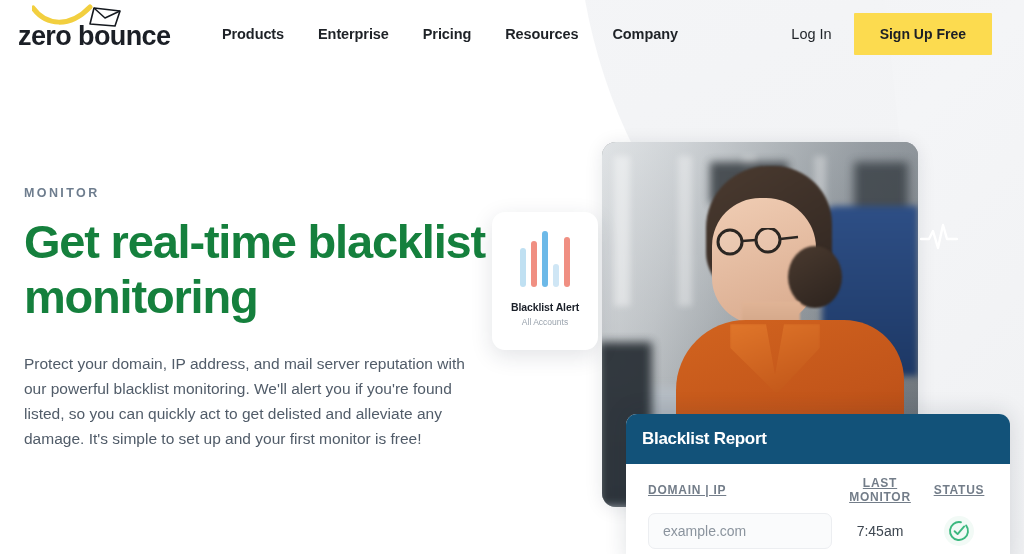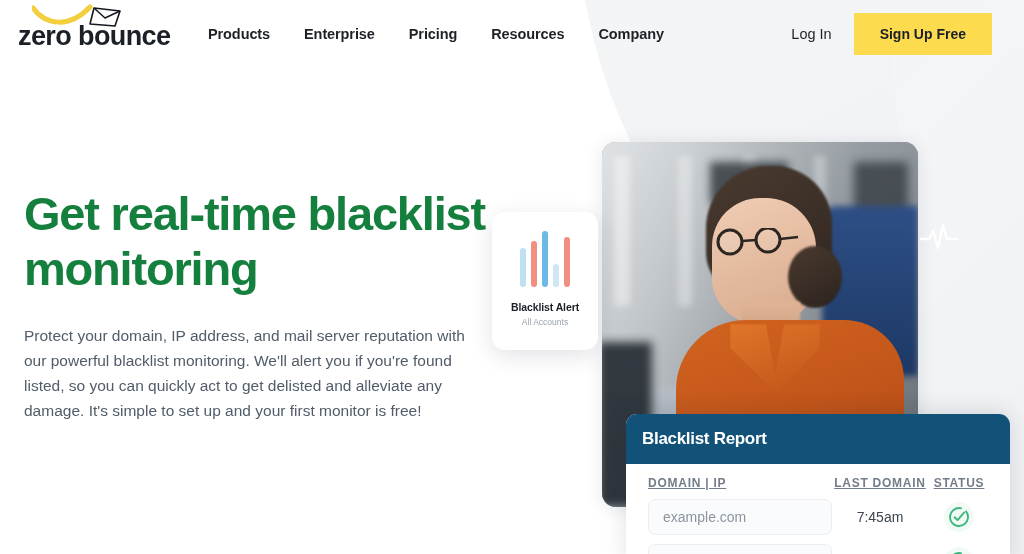--- a/index.html
+++ b/index.html
@@ -43,21 +43,21 @@
   }
   .logo-text {
     position: absolute; left: 0; top: 17px;
     font-size: 27px; font-weight: 700; letter-spacing: -0.6px;
     color: #1b1f26; white-space: nowrap;
   }
   .logo-swoosh { position: absolute; left: 14px; top: 0px; }
   .logo-envelope { position: absolute; left: 70px; top: 0px; }
 
   .nav {
-    position: absolute; left: 208px; top: 0;
+    position: absolute; left: 222px; top: 0;
     height: 68px; display: flex; align-items: center; gap: 34px;
   }
   .nav-item {
     font-size: 14.5px; font-weight: 700; color: #1e2227;
     letter-spacing: -0.1px; cursor: pointer; white-space: nowrap;
   }
   .header-right {
     position: absolute; right: 32px; top: 0;
     height: 68px; display: flex; align-items: center; gap: 22px;
   }
@@ -294,20 +294,21 @@
       <div class="nav-item">Company</div>
     </nav>
 
     <div class="header-right">
       <div class="login-link">Log In</div>
       <button class="signup-btn">Sign Up Free</button>
     </div>
   </div>
 
   <div class="hero-left">
+    <div class="eyebrow">MONITOR</div>
     <h1 class="headline">Get real-time blacklist
 monitoring</h1>
     <p class="subcopy">Protect your domain, IP address, and mail server reputation with our powerful blacklist monitoring. We'll alert you if you're found listed, so you can quickly act to get delisted and alleviate any damage. It's simple to set up and your first monitor is free!</p>
   </div>
 
   <div class="photo-card">
     <div class="photo-bg"></div>
     <div class="ph-shelf"></div>
     <div class="ph-dark-panel"></div>
     <div class="ph-dark-panel2"></div>
@@ -344,21 +345,21 @@
     <div class="alert-sub">All Accounts</div>
   </div>
 
   <div class="report-card">
     <div class="report-header">
       <div class="report-header-title">Blacklist Report</div>
     </div>
     <div class="report-body">
       <div class="report-cols">
         <div class="col-domain">DOMAIN | IP</div>
-        <div class="col-scanned">LAST DOMAIN</div>
+        <div class="col-scanned">LAST MONITOR</div>
         <div class="col-status">STATUS</div>
       </div>
       <div id="report-rows">
           <div class="report-row">
             <div class="row-input">example.com</div>
             <div class="row-scanned">7:45am</div>
             <div class="row-status">
               <div class="status-circle">
                 <svg width="22" height="22" viewBox="0 0 22 22">
                   <circle cx="11" cy="11" r="9" fill="none" stroke="#3cb87f" stroke-width="1.9" stroke-linecap="round" stroke-dasharray="50 8" transform="rotate(-38 11 11)"></circle>

